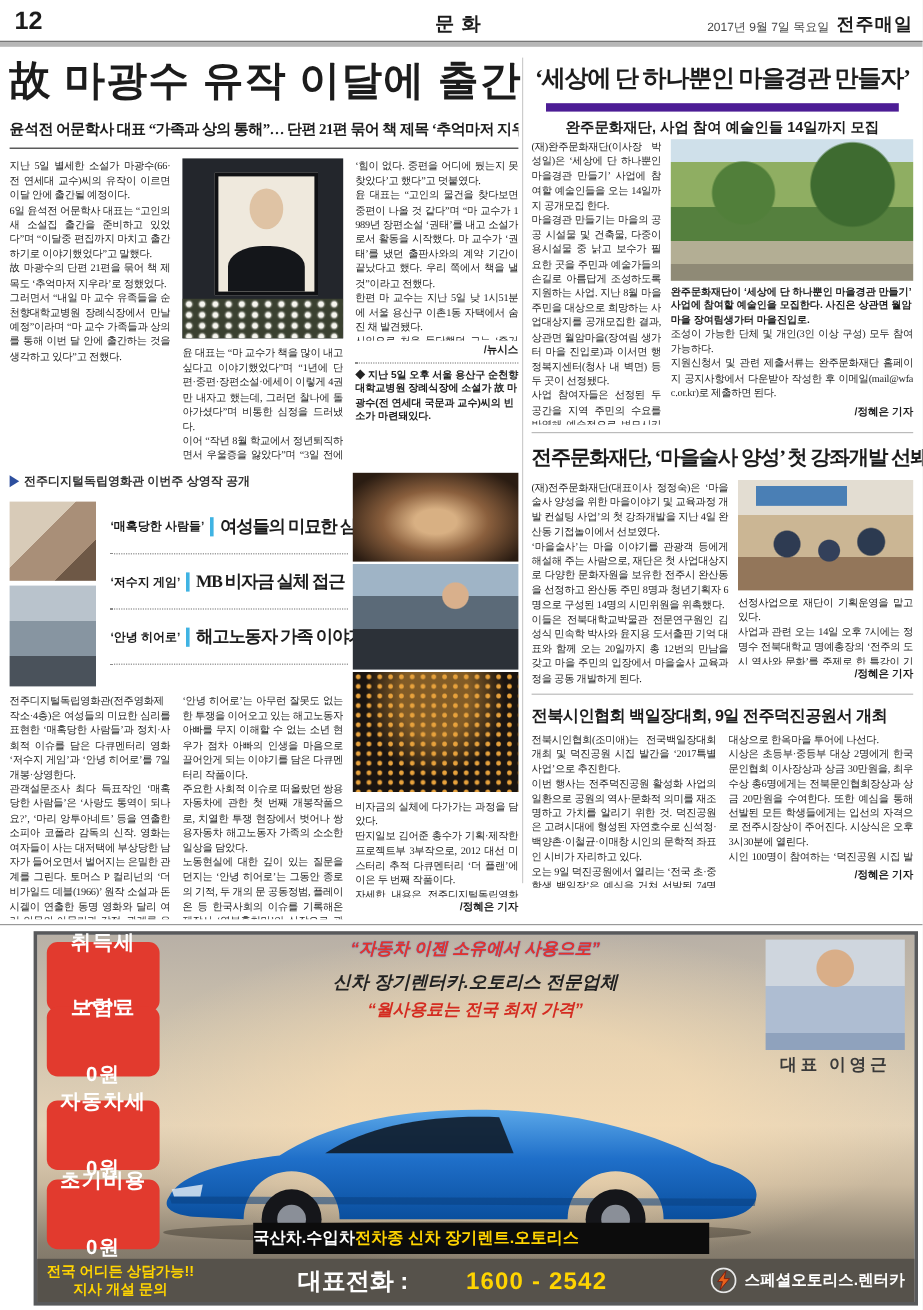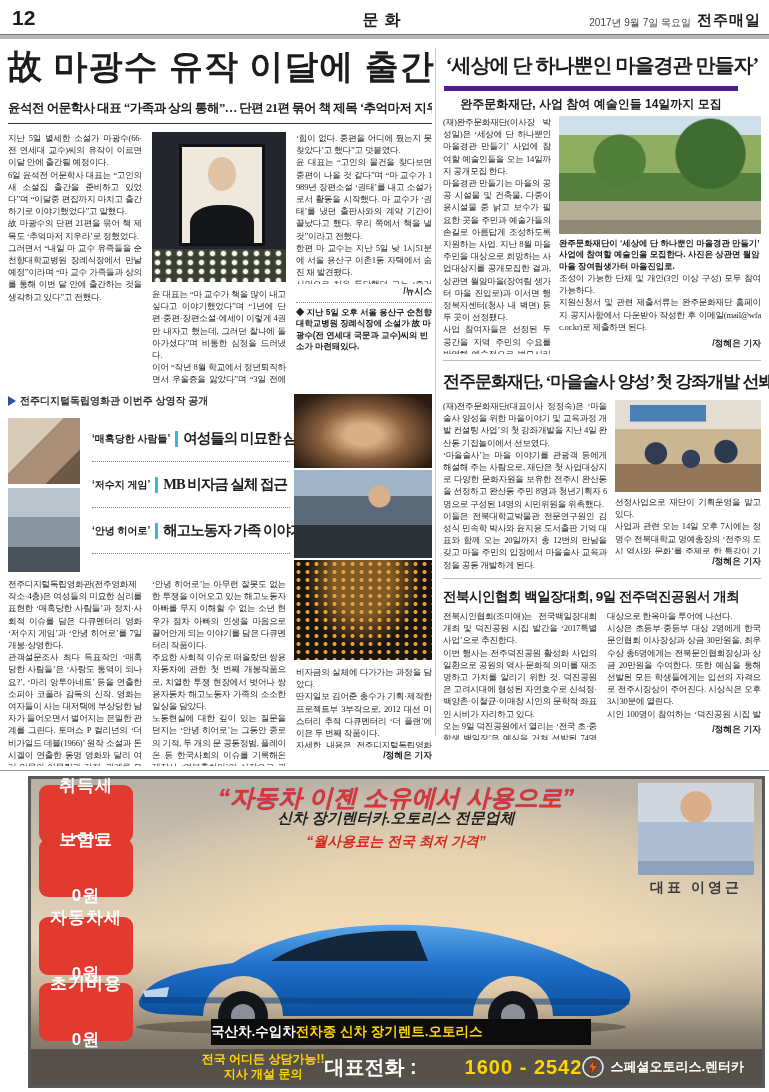--- a/index.html
+++ b/index.html
@@ -30,21 +30,21 @@
   .ob-flowers{position:absolute;left:0;bottom:0;width:100%;height:22%;
      background:radial-gradient(circle,#f7f6f0 2px,rgba(247,246,240,.25) 3px,transparent 4px) 0 0/11px 9px,#3a4030;}
   .ob-col2{position:absolute;left:144px;top:244px;width:134px;height:100px;}
   .ob-col3{position:absolute;left:288px;top:88px;width:136px;height:256px;}
   .ob-col3 .coltext{height:152px;}
   .ob-cap{border-top:1px dotted #888;margin-top:4px;padding-top:4px;}
   
   .vdivider{position:absolute;left:435px;top:48px;width:1px;height:688px;background:#ccc;}
   .rightcol{position:absolute;left:443px;top:48px;width:318px;height:692px;}
   .a-title{position:absolute;left:0;top:4px;width:318px;text-align:center;font-weight:bold;font-size:20px;letter-spacing:-1px;white-space:nowrap;}
-  .a-sub{position:absolute;left:1px;top:38px;width:294px;text-align:center;border-top:5px solid #4c1d95;padding-top:5px;
+  .a-sub{position:absolute;left:12px;top:38px;width:294px;text-align:center;border-top:7px solid #4c1d95;padding-top:5px;
          font-family:"Liberation Sans",sans-serif;font-weight:bold;font-size:12px;white-space:nowrap;overflow:hidden;}
   .a-col1{position:absolute;left:0;top:68px;width:108px;height:238px;}
   .a-photo{left:116px;top:68px;width:202px;height:118px;
      background:radial-gradient(circle at 75% 32%, #3e6b30 0 20%, transparent 21%),
                 radial-gradient(circle at 30% 38%, #517f3a 0 16%, transparent 17%),
                 linear-gradient(180deg,#cfe0ea 0 16%,#8fae62 16% 48%,#55803e 48% 72%,#b3ae94 72% 88%,#8f8a76 88%);}
   .a-cap{position:absolute;left:116px;top:190px;width:202px;}
   .a-col2{position:absolute;left:116px;top:224px;width:202px;height:82px;}
   .hrA{left:0;top:312px;width:318px;}
   .b-title{position:absolute;left:0;top:322px;width:318px;font-weight:bold;font-size:17px;letter-spacing:-1px;white-space:nowrap;}
@@ -86,34 +86,34 @@
   .cin-c3 .coltext{height:82px;}
   .hr-ad{left:0;top:770px;width:769px;background:#999;}
   
   .ad{position:absolute;left:28px;top:776px;width:731px;height:306px;border:3px solid #58595b;
       background:radial-gradient(ellipse at 55% 45%, rgba(255,225,180,.55) 0 25%, transparent 60%),
                  linear-gradient(180deg,#b8b0a6 0%,#cfc3ae 28%,#e4d3b8 52%,#c9b89e 68%,#8a8070 84%,#6e675c 100%);
       font-family:"Liberation Sans",sans-serif;}
   .badge{position:absolute;left:8px;width:94px;height:58px;border-radius:9px;background:#e23a2e;color:#fff;
          display:flex;flex-direction:column;align-items:center;justify-content:center;font-weight:bold;line-height:1.15;gap:36px;}
   .badge div{font-size:17px;letter-spacing:1px;}
-  .slogan{position:absolute;left:150px;top:3px;width:430px;text-align:center;font-size:24px;font-weight:bold;font-style:italic;color:#e8312a;text-shadow:0 0 1px #2a56c6;}
+  .slogan{position:absolute;left:150px;top:3px;width:430px;text-align:center;font-size:14px;font-weight:bold;font-style:italic;color:#e8312a;text-shadow:0 0 1px #2a56c6;}
   .ad-sub{position:absolute;left:180px;top:30px;width:370px;text-align:center;font-size:15px;font-weight:bold;font-style:italic;color:#222;}
   .ad-price{position:absolute;left:200px;top:54px;width:330px;text-align:center;font-size:14px;font-weight:bold;font-style:italic;color:#d42b20;}
   .ceo-photo{right:8px;top:4px;width:116px;height:92px;
      background:radial-gradient(circle at 50% 26%, #d9ae88 0 17%, transparent 18%),
                 linear-gradient(180deg,#cfd6de 0 42%,#aebdd2 42% 85%,#8fa2bd 85%);}
   .ceo-label{position:absolute;right:8px;top:100px;width:116px;text-align:center;font-size:14px;font-weight:bold;color:#3a3a3a;letter-spacing:3px;}
   .car{position:absolute;left:90px;top:100px;}
   .strip{position:absolute;left:180px;bottom:40px;width:380px;height:26px;background:#0c0c0c;
          display:flex;align-items:center;font-size:13.5px;font-weight:bold;white-space:nowrap;}
   .strip .w{color:#fff;}
   .strip .y{color:#ffd400;}
   .adbar{position:absolute;left:0;bottom:0;width:100%;height:36px;background:#56524b;
-         display:flex;align-items:center;justify-content:flex-end;padding:0 18px;box-sizing:border-box;}
+         display:flex;align-items:center;justify-content:space-between;padding:0 8px;box-sizing:border-box;}
   .bar-left{color:#ffd400;font-weight:bold;font-size:12px;line-height:1.25;text-align:center;}
   .bar-phone{display:flex;align-items:baseline;gap:8px;font-weight:bold;}
   .bar-phone .lbl{color:#fff;font-size:20px;}
   .bar-phone .num{color:#ffd400;font-size:20px;letter-spacing:1px;margin-left:40px;}
   .bar-brand{display:flex;align-items:center;gap:6px;color:#fff;font-weight:bold;font-size:13px;}
 </style>
 </head>
 <body>
 
 <div class="page">

